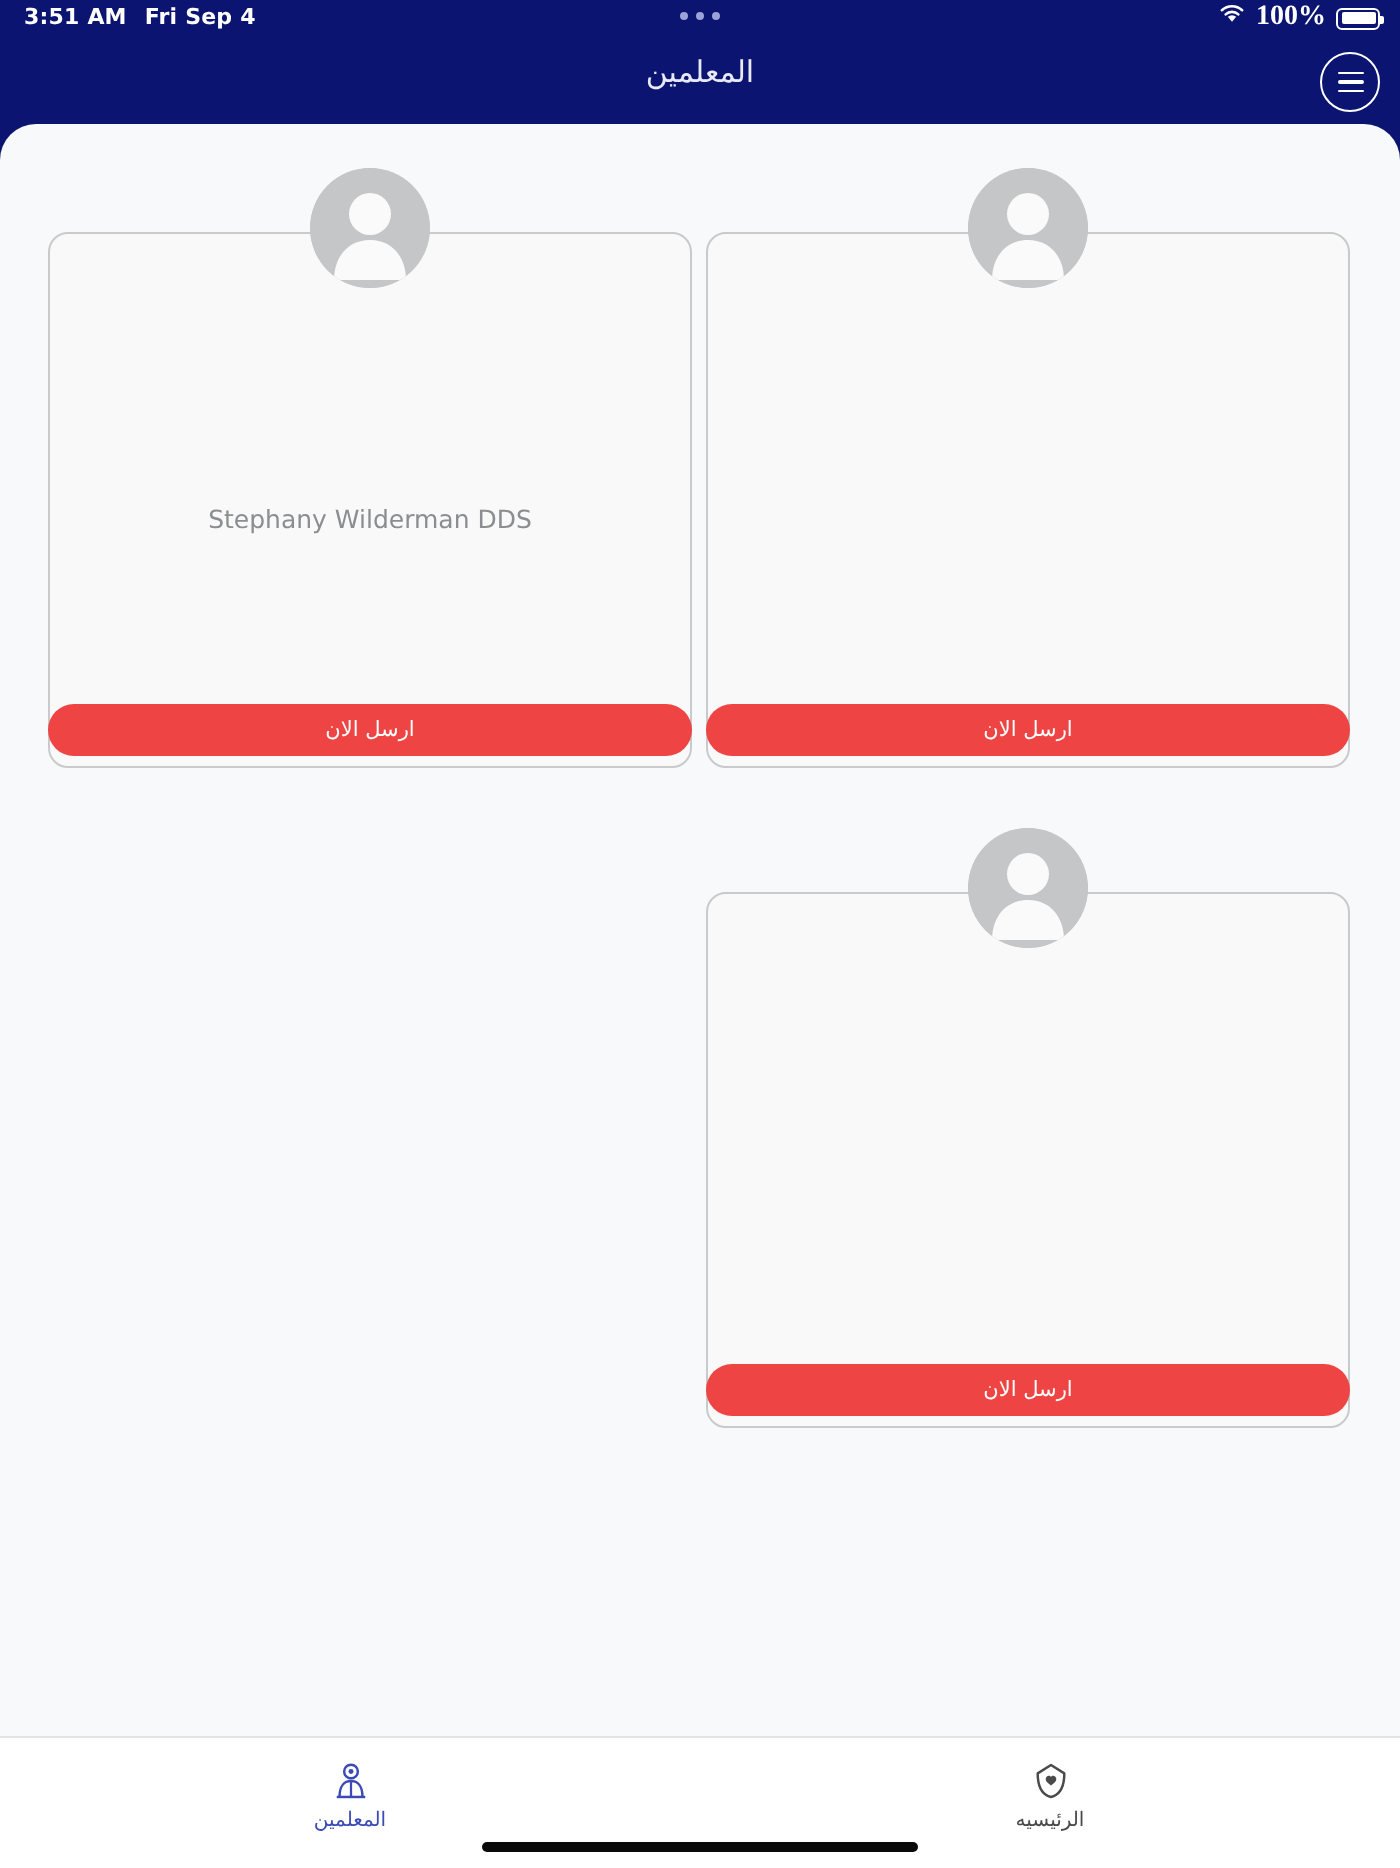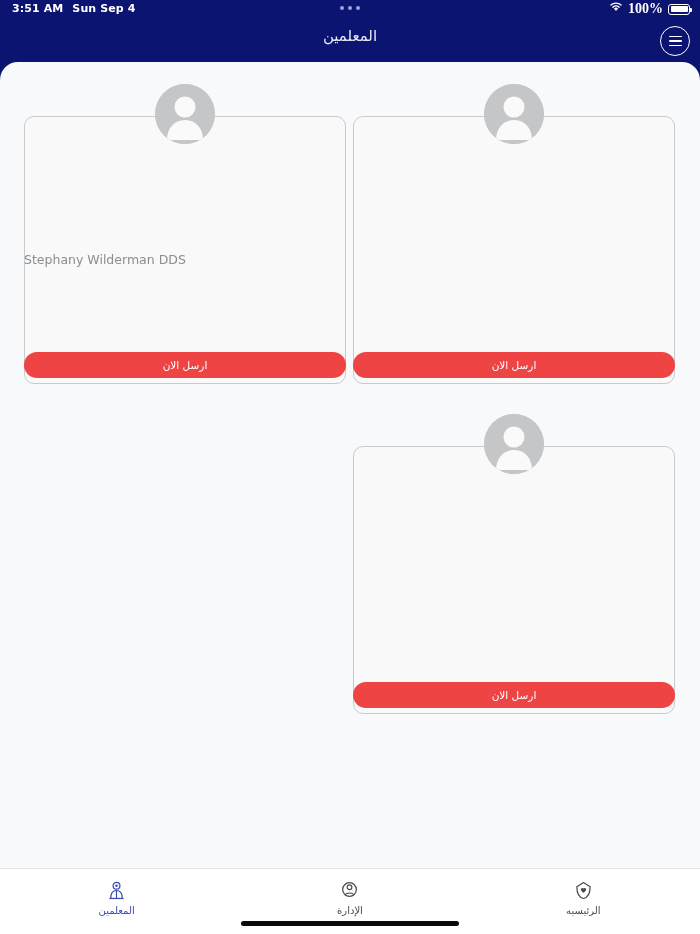--- a/index.html
+++ b/index.html
@@ -161,21 +161,21 @@
     border-radius: 50%;
     background: #c4c6c8;
     overflow: hidden;
     z-index: 3;
   }
   .card-avatar svg { display: block; width: 60px; height: 60px; }
   .card-name {
     position: absolute;
     left: 0; right: 0;
     top: 168px;
-    text-align: left;
+    text-align: center;
     color: #8b8d90;
     font-size: 12.5px;
     z-index: 2;
   }
   .card-send {
     position: absolute;
     left: 0;
     top: 268px;
     width: 322px;
     height: 26px;
@@ -236,21 +236,21 @@
   }
 </style>
 </head>
 <body>
 
 <div id="app">
 
   <div class="statusbar">
     <div class="status-left">
       <span class="status-time">3:51 AM</span>
-      <span class="status-date">Sun Sep 4</span>
+      <span class="status-date">Fri Sep 4</span>
     </div>
     <div class="status-dots">
       <i></i>
         <i></i>
         <i></i>
     </div>
     <div class="status-right">
       <span>
         <svg width="14" height="11" viewBox="0 0 16 12">
           <path d="M8 11 L10.4 8.2 A3.6 3.6 0 0 0 5.6 8.2 Z" fill="#fff"></path>
@@ -326,30 +326,20 @@
           <circle cx="10" cy="6" r="3.6" fill="none" stroke="#3b4bb5" stroke-width="1.3"></circle>
           <circle cx="10" cy="6" r="1.3" fill="#3b4bb5"></circle>
           <path d="M4 19 C4 13.5 6.6 11 10 11 C13.4 11 16 13.5 16 19" fill="none" stroke="#3b4bb5" stroke-width="1.3"></path>
           <line x1="10" y1="11" x2="10" y2="19" stroke="#3b4bb5" stroke-width="1.2"></line>
           <line x1="2.5" y1="19.4" x2="17.5" y2="19.4" stroke="#3b4bb5" stroke-width="1.3"></line>
         </svg>
       </span>
       <span class="tab-label">المعلمين</span>
     </div>
 
-    <div class="tab">
-      <span class="tab-icon">
-        <svg width="19" height="21" viewBox="0 0 20 22">
-          <circle cx="10" cy="10" r="7.2" fill="none" stroke="#4a4a4a" stroke-width="1.3"></circle>
-          <circle cx="10" cy="7.6" r="2.5" fill="none" stroke="#4a4a4a" stroke-width="1.2"></circle>
-          <path d="M5.4 16.2 C6.2 12.8 13.8 12.8 14.6 16.2" fill="none" stroke="#4a4a4a" stroke-width="1.2"></path>
-        </svg>
-      </span>
-      <span class="tab-label">الإدارة</span>
-    </div>
 
     <div class="tab">
       <span class="tab-icon">
         <svg width="19" height="21" viewBox="0 0 20 22">
           <path d="M10 2.6 L17 7 C17 14.6 14.2 18.4 10 19.4 C5.8 18.4 3 14.6 3 7 Z" fill="none" stroke="#4a4a4a" stroke-width="1.3" stroke-linejoin="round"></path>
           <path d="M10 13.4 C8.3 12.2 7.2 11.2 7.2 10 C7.2 9 8 8.3 8.9 8.3 C9.4 8.3 9.8 8.6 10 8.9 C10.2 8.6 10.6 8.3 11.1 8.3 C12 8.3 12.8 9 12.8 10 C12.8 11.2 11.7 12.2 10 13.4 Z" fill="#4a4a4a"></path>
         </svg>
       </span>
       <span class="tab-label">الرئيسيه</span>
     </div>

